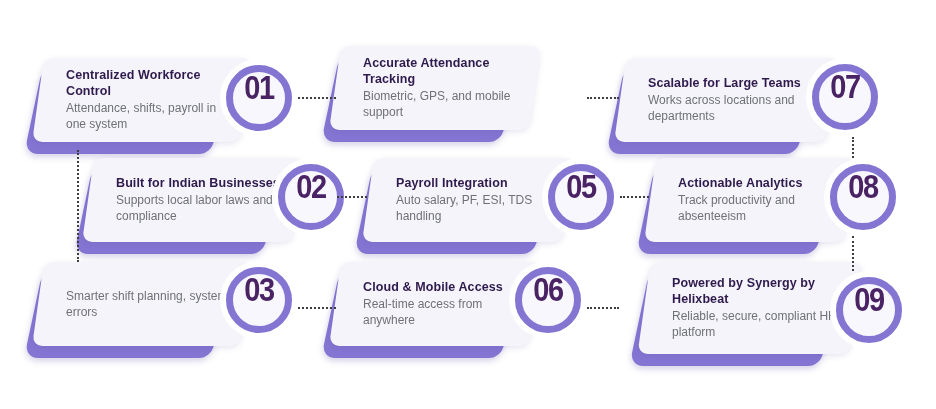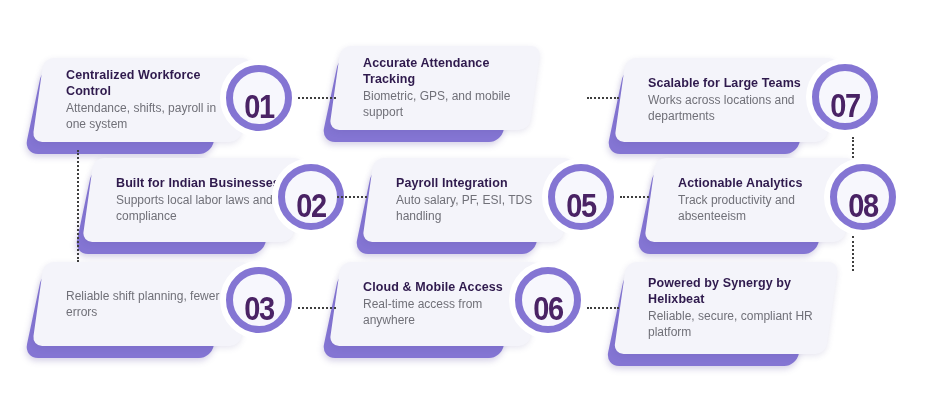--- a/index.html
+++ b/index.html
@@ -38,21 +38,21 @@
   .desc{
     font-size:12px;line-height:1.3;margin-top:2px;
     color:var(--desc_color,#707078);
   }
   .circle{
     position:absolute;width:52px;height:52px;right:-46px;
     border:7px solid var(--accent,#8475d3);
     border-radius:50%;
     background:var(--circle_bg,#f7f7fd);
     box-shadow:0 0 0 6px #ffffff;
-    display:flex;align-items:flex-end;justify-content:center;
+    display:flex;align-items:flex-start;justify-content:center;
     z-index:5;
   }
   .circle span{
     font-weight:bold;font-size:29px;letter-spacing:-1.5px;
     transform:scaleY(1.12);
     color:var(--number_color,#4a2365);
   }
   .conn{position:absolute;z-index:3;}
   .conn.h{border-top:2px dotted var(--connector_color,#3e3e3e);height:0;}
   .conn.v{border-left:2px dotted var(--connector_color,#3e3e3e);width:0;}
@@ -138,41 +138,44 @@
     </div>
     <div class="circle" style="top:6px">
       <span>08</span>
     </div>
   </div>
 
   <div class="card" style="left:38px;top:262px;width:208px;height:84px">
     <div class="ribbon"></div>
     <div class="body"></div>
     <div class="txt">
-      <div class="desc">Reliable shift planning, fewer errors</div>
+      <div class="desc">Smarter shift planning, system errors</div>
     </div>
     <div class="circle" style="top:5px">
       <span>03</span>
     </div>
   </div>
 
   <div class="card" style="left:335px;top:262px;width:200px;height:84px">
     <div class="ribbon"></div>
     <div class="body"></div>
     <div class="txt">
       <div class="title">Cloud &amp; Mobile Access</div>
       <div class="desc">Real-time access from anywhere</div>
     </div>
     <div class="circle" style="top:5px">
       <span>06</span>
     </div>
   </div>
 
-  <div class="card" style="left:620px;top:262px;width:212px;height:92px">
+  <div class="card" style="left:644px;top:262px;width:212px;height:92px">
     <div class="ribbon"></div>
     <div class="body"></div>
     <div class="txt">
       <div class="title">Powered by Synergy by Helixbeat</div>
       <div class="desc">Reliable, secure, compliant HR platform</div>
     </div>
+    <div class="circle" style="top:15px">
+      <span>09</span>
+    </div>
   </div>
 
 </div>
 
 </body></html>

